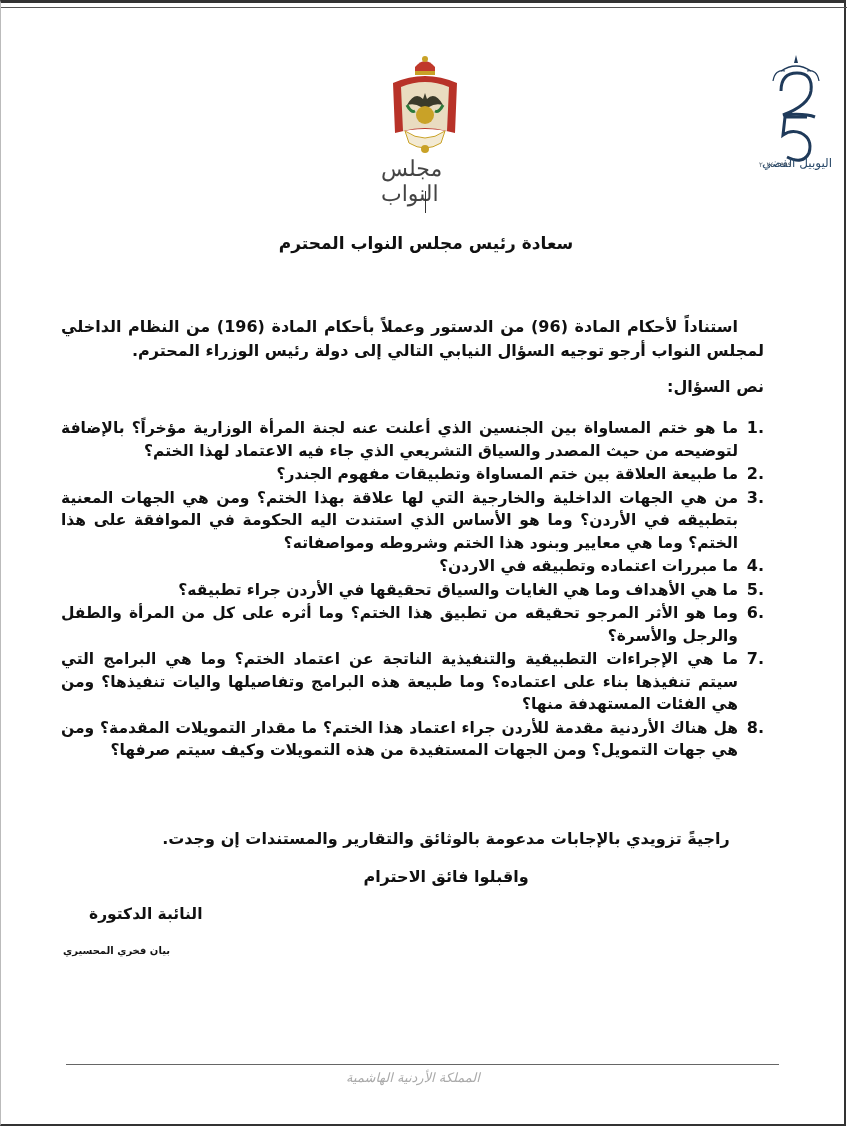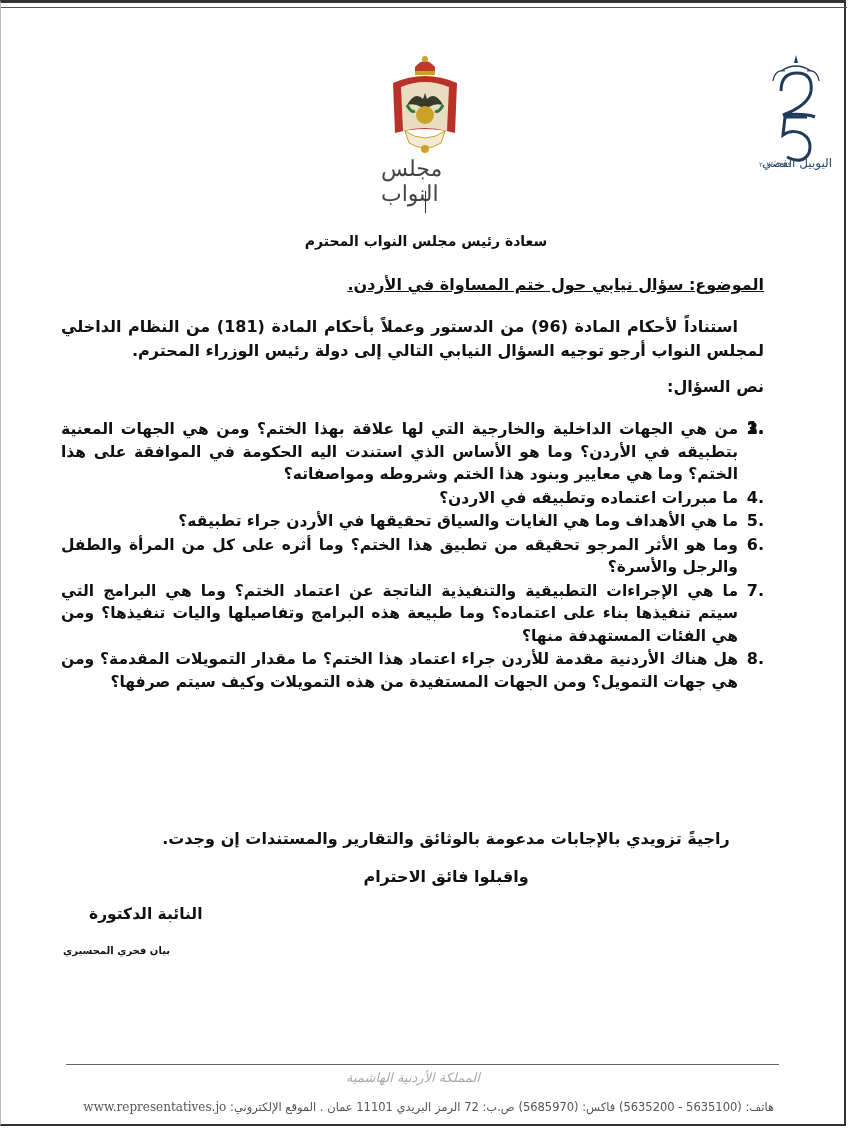--- a/index.html
+++ b/index.html
@@ -9,21 +9,21 @@
 
     
     .emblem { position: absolute; left: 384px; top: 50px; width: 80px; height: 110px; }
     .council-name { position: absolute; left: 380px; top: 153px; width: 90px; text-align: left; font-family: "DejaVu Serif", serif; font-size: 22px; color: #444; direction: rtl; letter-spacing: -1px; }
     .cursor-line { position: absolute; left: 424px; top: 188px; width: 1px; height: 22px; background: #333; }
 
     
     .logo25 { position: absolute; left: 760px; top: 20px; width: 70px; height: 180px; }
     .logo25-text { position: absolute; left: 758px; top: 153px; width: 76px; text-align: center; font-family: "DejaVu Serif", serif; font-size: 12px; color: #2a4a6a; direction: rtl; }
     .logo25-years { position: absolute; left: 758px; top: 158px; width: 76px; font-size: 7px; color: #4a5a6a; letter-spacing: 0.5px; }
-    .salutation { position: absolute; left: 0; top: 230px; width: 850px; text-align: center; font-size: 14px; font-weight: bold; direction: rtl; }
+    .salutation { position: absolute; left: 0; top: 230px; width: 850px; text-align: center; font-size: 17px; font-weight: bold; direction: rtl; }
     .subject { position: absolute; right: 80px; top: 272px; font-size: 16px; font-weight: bold; direction: rtl; text-decoration: underline; }
     .intro { position: absolute; left: 60px; right: 80px; top: 312px; text-align: justify; text-indent: 26px; font-weight: bold; font-size: 16px; line-height: 24px; direction: rtl; }
     .q-heading { position: absolute; right: 80px; top: 374px; font-weight: bold; font-size: 16px; direction: rtl; }
 
     .questions { position: absolute; left: 60px; right: 80px; top: 414px; margin: 0; padding: 0; list-style: none; direction: rtl; }
     .questions li { position: relative; padding-right: 26px; font-weight: bold; font-size: 15.5px; line-height: 22.5px; text-align: justify; margin-bottom: 1px; }
     .questions .num { position: absolute; right: 0; top: 0; font-size: 16px; direction: ltr; }
 
     .closing { position: absolute; left: 0; width: 850px; text-align: center; font-weight: bold; font-size: 16px; direction: rtl; }
     .closing.req { top: 826px; left: 20px; }
@@ -64,40 +64,35 @@
     <path d="M20 18 Q35 8 50 18" stroke="#1f3a5a" stroke-width="1.5" fill="none"></path>
     <path d="M12 28 Q14 16 24 18" stroke="#1f3a5a" stroke-width="1.2" fill="none"></path>
     <path d="M58 28 Q56 16 46 18" stroke="#1f3a5a" stroke-width="1.2" fill="none"></path>
     <path d="M20 38 Q20 20 36 20 Q52 20 50 38 Q48 52 22 62 Q44 60 54 64" stroke="#1f3a5a" stroke-width="3" fill="none"></path>
     <path d="M46 64 L24 64 L22 82 Q30 76 40 80 Q52 86 48 100 Q42 112 26 104" stroke="#1f3a5a" stroke-width="3" fill="none"></path>
   </svg>
   <div class="logo25-text">اليوبيل الفضي</div>
   <div class="logo25-years">١٩٩٩-٢٠٢٤</div>
 
   <div class="salutation">سعادة رئيس مجلس النواب المحترم</div>
-  <div class="subject">الموضوع: سؤال نيابي حول ختم المساواة في الأردن.</div>
-  <div class="intro">استناداً لأحكام المادة (96) من الدستور وعملاً بأحكام المادة (181) من النظام الداخلي لمجلس النواب أرجو توجيه السؤال النيابي التالي إلى دولة رئيس الوزراء المحترم.</div>
+  <div class="intro">استناداً لأحكام المادة (96) من الدستور وعملاً بأحكام المادة (196) من النظام الداخلي لمجلس النواب أرجو توجيه السؤال النيابي التالي إلى دولة رئيس الوزراء المحترم.</div>
   <div class="q-heading">نص السؤال:</div>
 
   <ol class="questions">
-    <li><span class="num">1.</span></li>
-    <li><span class="num">2.</span></li>
+    <li><span class="num">1.</span><span>ما هو ختم المساواة بين الجنسين الذي أعلنت عنه لجنة المرأة الوزارية مؤخراً؟ بالإضافة لتوضيحه من حيث المصدر والسياق التشريعي الذي جاء فيه الاعتماد لهذا الختم؟</span></li>
+    <li><span class="num">2.</span><span>ما طبيعة العلاقة بين ختم المساواة وتطبيقات مفهوم الجندر؟</span></li>
     <li><span class="num">3.</span><span>من هي الجهات الداخلية والخارجية التي لها علاقة بهذا الختم؟ ومن هي الجهات المعنية بتطبيقه في الأردن؟ وما هو الأساس الذي استندت اليه الحكومة في الموافقة على هذا الختم؟ وما هي معايير وبنود هذا الختم وشروطه ومواصفاته؟</span></li>
     <li><span class="num">4.</span><span>ما مبررات اعتماده وتطبيقه في الاردن؟</span></li>
     <li><span class="num">5.</span><span>ما هي الأهداف وما هي الغايات والسياق تحقيقها في الأردن جراء تطبيقه؟</span></li>
     <li><span class="num">6.</span><span>وما هو الأثر المرجو تحقيقه من تطبيق هذا الختم؟ وما أثره على كل من المرأة والطفل والرجل والأسرة؟</span></li>
     <li><span class="num">7.</span><span>ما هي الإجراءات التطبيقية والتنفيذية الناتجة عن اعتماد الختم؟ وما هي البرامج التي سيتم تنفيذها بناء على اعتماده؟ وما طبيعة هذه البرامج وتفاصيلها واليات تنفيذها؟ ومن هي الفئات المستهدفة منها؟</span></li>
     <li><span class="num">8.</span><span>هل هناك الأردنية مقدمة للأردن جراء اعتماد هذا الختم؟ ما مقدار التمويلات المقدمة؟ ومن هي جهات التمويل؟ ومن الجهات المستفيدة من هذه التمويلات وكيف سيتم صرفها؟</span></li>
   </ol>
 
   <div class="closing req">راجيةً تزويدي بالإجابات مدعومة بالوثائق والتقارير والمستندات إن وجدت.</div>
   <div class="closing regards">واقبلوا فائق الاحترام</div>
 
   <div class="sign-title">النائبة الدكتورة</div>
   <div class="sign-name">بيان فخري المحسيري</div>
 
   <div class="footer-rule"></div>
   <div class="footer-kingdom">المملكة الأردنية الهاشمية</div>
-  <div class="footer-contact">
-    <span>هاتف: (5635100 - 5635200) فاكس: (5685970) ص.ب: 72 الرمز البريدي 11101 عمان . الموقع الإلكتروني:</span>
-    <span class="site">www.representatives.jo</span>
-  </div>
 </div>
 
 </body></html>

